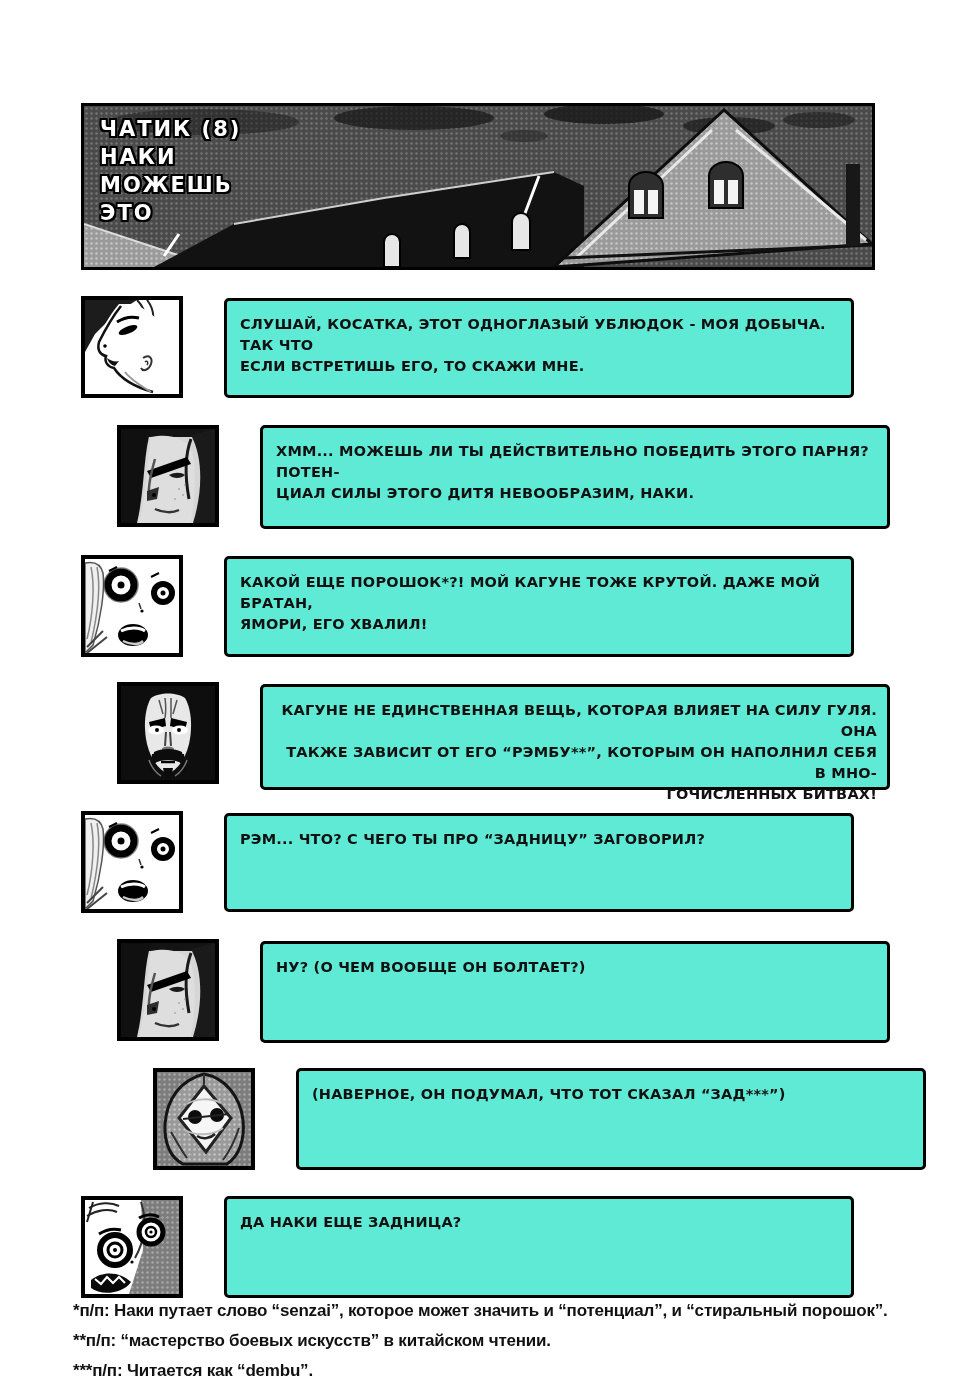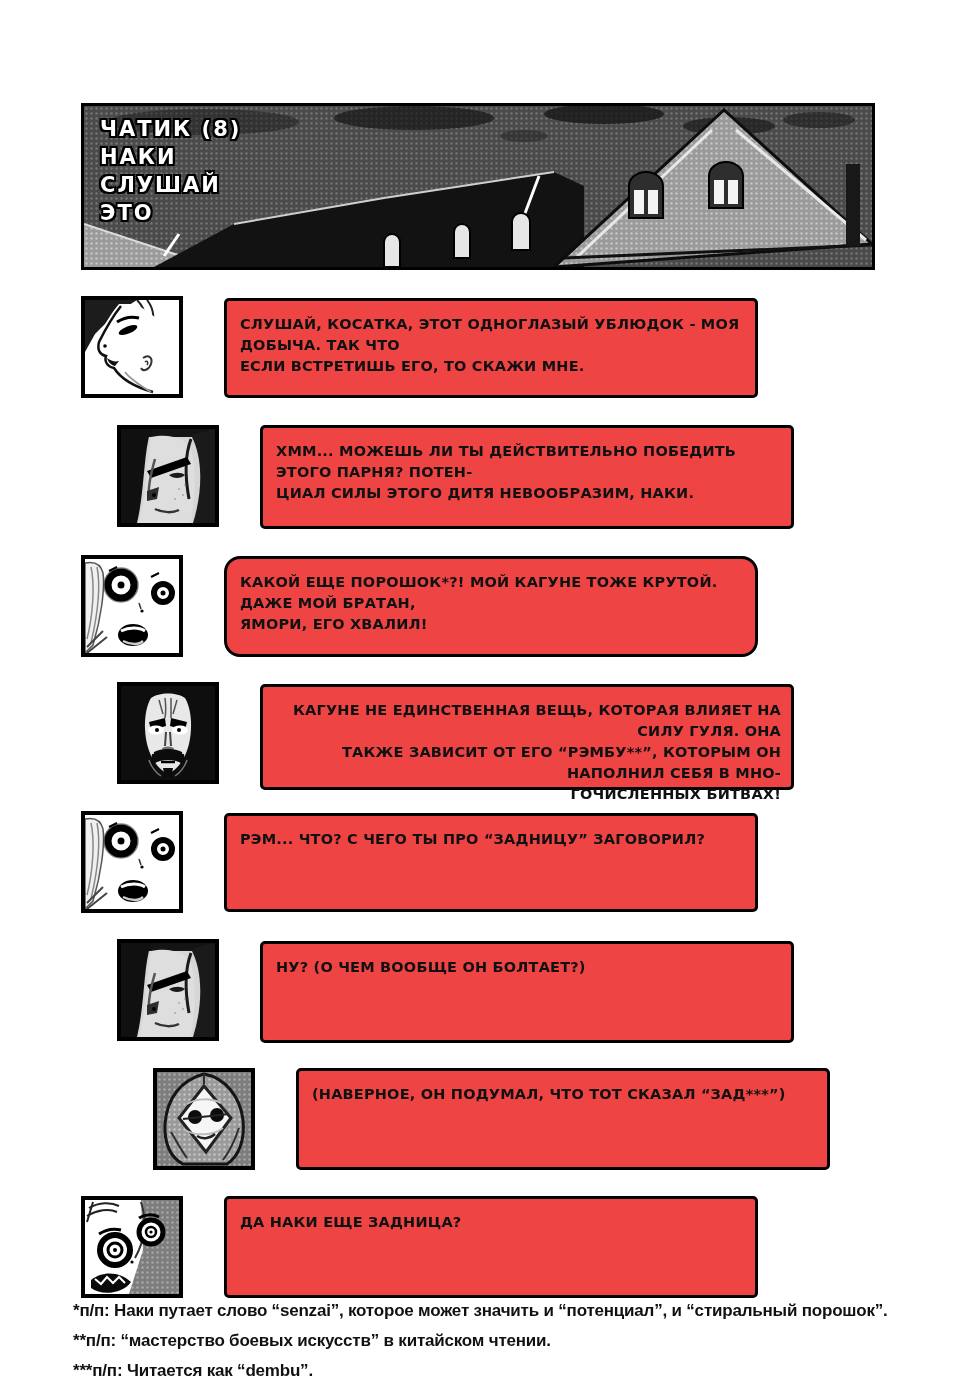--- a/index.html
+++ b/index.html
@@ -20,31 +20,31 @@
                 -2px 0 0 #000,2px 0 0 #000,0 -2px 0 #000,0 2px 0 #000;
     white-space:nowrap;
   }
   
   .avatar{
     position:absolute;width:102px;height:102px;border:4px solid #000;
     box-sizing:border-box;background:#fff;overflow:hidden;
   }
   .avatar svg{display:block;width:100%;height:100%;}
   .bubble{
-    position:absolute;width:534px;border:3px solid #000;border-radius:5px;
-    box-sizing:border-box;background:#ef4444;padding:13px 10px 0 13px;
+    position:absolute;width:630px;border:3px solid #000;border-radius:5px;
+    box-sizing:border-box;background:#5eead4;padding:13px 10px 0 13px;
   }
   .bubble-text{
     font-size:14.5px;font-weight:bold;line-height:21px;letter-spacing:0.2px;
     white-space:pre-line;
   }
   
   .a1{left:81px;top:296px;}  .b1{left:224px;top:298px;height:100px;}
   .a2{left:117px;top:425px;} .b2{left:260px;top:425px;height:104px;}
-  .a3{left:81px;top:555px;}  .b3{left:224px;top:556px;height:101px;border-radius:16px;}
+  .a3{left:81px;top:555px;}  .b3{left:224px;top:556px;height:101px;}
   .a4{left:117px;top:682px;} .b4{left:260px;top:684px;height:106px;text-align:right;}
   .a5{left:81px;top:811px;}  .b5{left:224px;top:813px;height:99px;}
   .a6{left:117px;top:939px;} .b6{left:260px;top:941px;height:102px;}
   .a7{left:153px;top:1068px;}.b7{left:296px;top:1068px;height:102px;}
   .a8{left:81px;top:1196px;} .b8{left:224px;top:1196px;height:102px;}
   
   .footnotes{position:absolute;left:73px;top:1300px;width:860px;font-family:"Liberation Sans",sans-serif;}
   .footnote{font-size:17px;font-weight:bold;letter-spacing:-0.2px;margin-bottom:9px;line-height:21px;}
   .defs-holder{position:absolute;width:0;height:0;overflow:hidden;}
 </style>
@@ -105,21 +105,21 @@
         <rect x="564" y="84" width="10" height="24" fill="#f4f4f4"></rect>
         <path d="M625,102 v-32 a17,14 0 0 1 34,0 v32 z" fill="#2e2e2e" stroke="#000" stroke-width="2"></path>
         <rect x="630" y="74" width="10" height="24" fill="#f4f4f4"></rect>
         <rect x="644" y="74" width="10" height="24" fill="#f4f4f4"></rect>
       </g>
       <rect x="762" y="58" width="14" height="82" fill="#181818"></rect>
     </svg>
     <div class="banner-title">
       <div class="tline">ЧАТИК (8)</div>
       <div class="tline">НАКИ</div>
-      <div class="tline">СЛУШАЙ</div>
+      <div class="tline">МОЖЕШЬ</div>
       <div class="tline">ЭТО</div>
     </div>
   </div>
 
   <div class="avatar a1">
     <svg viewBox="0 0 94 94">
       <rect width="94" height="94" fill="#fff"></rect>
       <polygon points="0,0 52,0 30,14 10,34 0,52" fill="#1c1c1c"></polygon>
       <path d="M52,0 C60,8 62,18 56,28" stroke="#222" stroke-width="2" fill="none"></path>
       <path d="M62,0 C70,10 70,22 64,32" stroke="#222" stroke-width="2" fill="none"></path>

